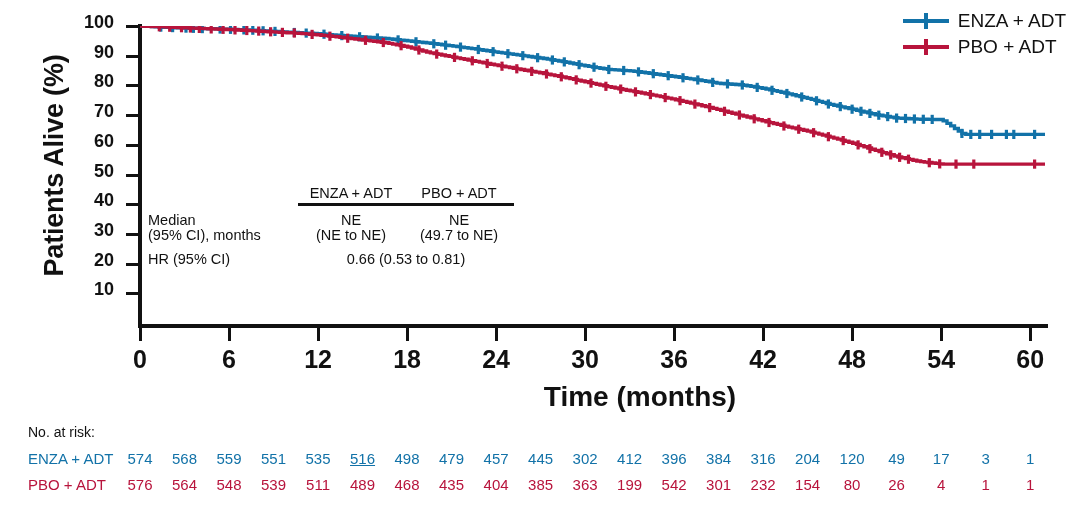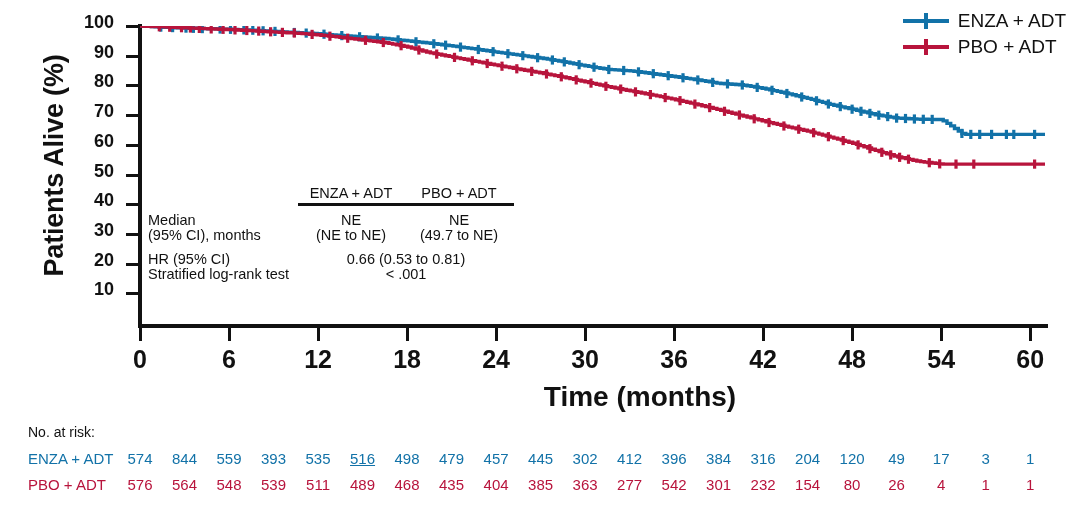--- a/index.html
+++ b/index.html
@@ -298,36 +298,32 @@
         <td class="c-a">(NE to NE)</td>
         <td class="c-b">(49.7 to NE)</td>
       </tr>
       <tr>
             <td class="gap" colspan="3"></td>
           </tr>
       <tr>
         <td class="c-lbl">HR (95% CI)</td>
         <td class="c-wide" colspan="2">0.66 (0.53 to 0.81)</td>
       </tr>
-      <tr>
-        <td class="c-lbl">Stratified log-rank test</td>
-        <td class="c-wide" colspan="2">&lt; .001</td>
-      </tr>
     </tbody>
       </table>
   </div>
 
   <div id="risk">
     <div id="risk-title">No. at risk:</div>
   <div class="rrow r1">
         <div class="rname" style="color: rgb(18, 114, 168);">ENZA + ADT</div>
         <div class="rval" style="color: rgb(18, 114, 168); left: 140px;">574</div>
-        <div class="rval" style="color: rgb(18, 114, 168); left: 184.508px;">844</div>
+        <div class="rval" style="color: rgb(18, 114, 168); left: 184.508px;">568</div>
         <div class="rval" style="color: rgb(18, 114, 168); left: 229.016px;">559</div>
-        <div class="rval" style="color: rgb(18, 114, 168); left: 273.525px;">393</div>
+        <div class="rval" style="color: rgb(18, 114, 168); left: 273.525px;">551</div>
         <div class="rval" style="color: rgb(18, 114, 168); left: 318.033px;">535</div>
         <div class="rval" style="color: rgb(18, 114, 168); left: 362.541px; text-decoration: underline;">516</div>
         <div class="rval" style="color: rgb(18, 114, 168); left: 407.049px;">498</div>
         <div class="rval" style="color: rgb(18, 114, 168); left: 451.557px;">479</div>
         <div class="rval" style="color: rgb(18, 114, 168); left: 496.066px;">457</div>
         <div class="rval" style="color: rgb(18, 114, 168); left: 540.574px;">445</div>
         <div class="rval" style="color: rgb(18, 114, 168); left: 585.082px;">302</div>
         <div class="rval" style="color: rgb(18, 114, 168); left: 629.59px;">412</div>
         <div class="rval" style="color: rgb(18, 114, 168); left: 674.098px;">396</div>
         <div class="rval" style="color: rgb(18, 114, 168); left: 718.607px;">384</div>
@@ -345,21 +341,21 @@
         <div class="rval" style="color: rgb(184, 20, 60); left: 184.508px; text-align: center;">564</div>
         <div class="rval" style="color: rgb(184, 20, 60); left: 229.016px;">548</div>
         <div class="rval" style="color: rgb(184, 20, 60); left: 273.525px;">539</div>
         <div class="rval" style="color: rgb(184, 20, 60); left: 318.033px;">511</div>
         <div class="rval" style="color: rgb(184, 20, 60); left: 362.541px;">489</div>
         <div class="rval" style="color: rgb(184, 20, 60); left: 407.049px;">468</div>
         <div class="rval" style="color: rgb(184, 20, 60); left: 451.557px;">435</div>
         <div class="rval" style="color: rgb(184, 20, 60); left: 496.066px;">404</div>
         <div class="rval" style="color: rgb(184, 20, 60); left: 540.574px;">385</div>
         <div class="rval" style="color: rgb(184, 20, 60); left: 585.082px;">363</div>
-        <div class="rval" style="color: rgb(184, 20, 60); left: 629.59px;">277</div>
+        <div class="rval" style="color: rgb(184, 20, 60); left: 629.59px;">199</div>
         <div class="rval" style="color: rgb(184, 20, 60); left: 674.098px;">542</div>
         <div class="rval" style="color: rgb(184, 20, 60); left: 718.607px;">301</div>
         <div class="rval" style="color: rgb(184, 20, 60); left: 763.115px;">232</div>
         <div class="rval" style="color: rgb(184, 20, 60); left: 807.623px;">154</div>
         <div class="rval" style="color: rgb(184, 20, 60); left: 852.131px;">80</div>
         <div class="rval" style="color: rgb(184, 20, 60); left: 896.639px;">26</div>
         <div class="rval" style="color: rgb(184, 20, 60); left: 941.148px;">4</div>
         <div class="rval" style="color: rgb(184, 20, 60); left: 985.656px;">1</div>
         <div class="rval" style="color: rgb(184, 20, 60); left: 1030.16px;">1</div>
       </div>

